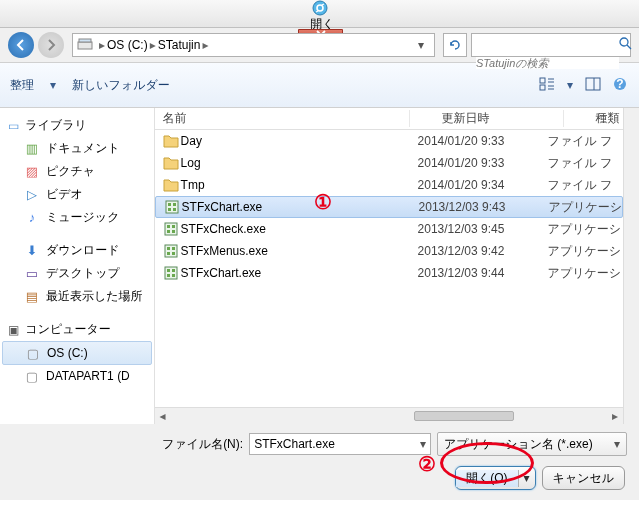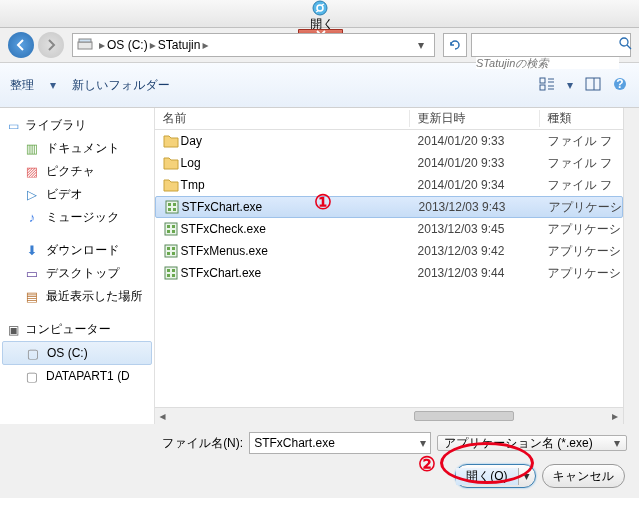--- a/index.html
+++ b/index.html
@@ -44,21 +44,21 @@
 .ic.recent::before { content:"▤"; color:#b87333; }
 .ic.doc::before { content:"▥"; color:#6aa84f; }
 .ic.pic::before { content:"▨"; color:#e06666; }
 .ic.vid::before { content:"▷"; color:#3d85c6; }
 .ic.mus::before { content:"♪"; color:#4a86e8; }
 .ic.drv::before { content:"▢"; color:#888; }
 
 .file-area { flex: 1; display: flex; background: #fff; position: relative; }
 .scrollbar-v { width: 16px; background: #f0f0f0; border-left: 1px solid #ddd; }
 .file-list { flex: 1; }
-.file-header { display: flex; border-bottom: 1px solid #e0e0e0; height: 22px; align-items: center; color: #444; }
+.file-header { display: flex; border-bottom: 1px solid #e0e0e0; height: 22px; align-items: center; color: #444; gap: 24px; }
 .col-name { width: 255px; padding-left: 8px; border-right: 1px solid #e8e8e8; }
 .col-date { width: 130px; padding-left: 8px; border-right: 1px solid #e8e8e8; }
 .col-type { flex: 1; padding-left: 8px; }
 .row { display: flex; height: 22px; align-items: center; }
 .row.sel { background: linear-gradient(#dceafc,#c7ddf6); border: 1px solid #9ec2ea; border-radius: 2px; }
 .row .cell-name { width: 255px; padding-left: 8px; display: flex; align-items: center; gap: 2px; }
 .row .cell-date { width: 130px; padding-left: 8px; color: #444; }
 .row .cell-type { flex: 1; padding-left: 8px; color: #444; overflow: hidden; text-overflow: clip; white-space: nowrap; }
 .fic { width: 16px; height: 16px; display: inline-flex; align-items: center; justify-content: center; }
 .fic.folder svg, .fic.exe svg { width: 16px; height: 16px; }
@@ -67,25 +67,25 @@
 .hscroll .thumb { width: 100px; height: 10px; background: #d0d0d0; margin-left: 150px; border: 1px solid #b0b0b0; border-radius: 2px; }
 .hscroll .arrow { width: 16px; text-align: center; color: #666; }
 .hscroll .spacer { flex: 1; }
 
 .bottom { padding: 8px 12px 10px; background: #f0f0f0; }
 .filename-row { display: flex; align-items: center; margin-bottom: 10px; padding-left: 150px; }
 .filename-lbl { margin-right: 6px; }
 .filename-combo { flex: 1; height: 22px; border: 1px solid #b0b0b0; background: #fff; display: flex; align-items: center; padding: 0 4px; margin-right: 6px; }
 .filename-combo .val { flex:1; }
 .filename-combo .dd { color:#555; }
-.filter-combo { width: 190px; height: 16px; border: 1px solid #b0b0b0; background: linear-gradient(#fdfdfd,#ececec); display: flex; align-items: center; padding: 0 6px; border-radius: 2px; }
+.filter-combo { width: 190px; height: 24px; border: 1px solid #b0b0b0; background: linear-gradient(#fdfdfd,#ececec); display: flex; align-items: center; padding: 0 6px; border-radius: 2px; }
 .filter-combo .val { flex:1; }
 .filter-combo .dd { color:#555; }
 .button-row { display: flex; justify-content: flex-end; gap: 6px; padding-right: 2px; }
-.btn { height: 24px; border: 1px solid #9a9a9a; background: linear-gradient(#fdfdfd,#e6e6e6); border-radius: 12px; display: flex; align-items: center; justify-content: center; padding: 0 10px; }
+.btn { height: 24px; border: 1px solid #9a9a9a; background: linear-gradient(#fdfdfd,#e6e6e6); border-radius: 6px; display: flex; align-items: center; justify-content: center; padding: 0 10px; }
 .btn.split { padding: 0; }
 .btn.split .main { padding: 0 10px; border-right: 1px solid #b0b0b0; background: linear-gradient(#eaf3fd,#d2e5f8); }
 .btn.split .dd { width: 16px; text-align: center; color:#333; }
 .btn.open-focus { border: 1px solid #3c7fb1; box-shadow: 0 0 2px #6bb3e8; }
 
 
 .annot { position: absolute; pointer-events: none; }
 .annot-circle { border: 3px solid #e8001c; border-radius: 50%; }
 .annot-num { color: #e8001c; font-size: 20px; font-weight: bold; font-family: serif; }
 </style>

